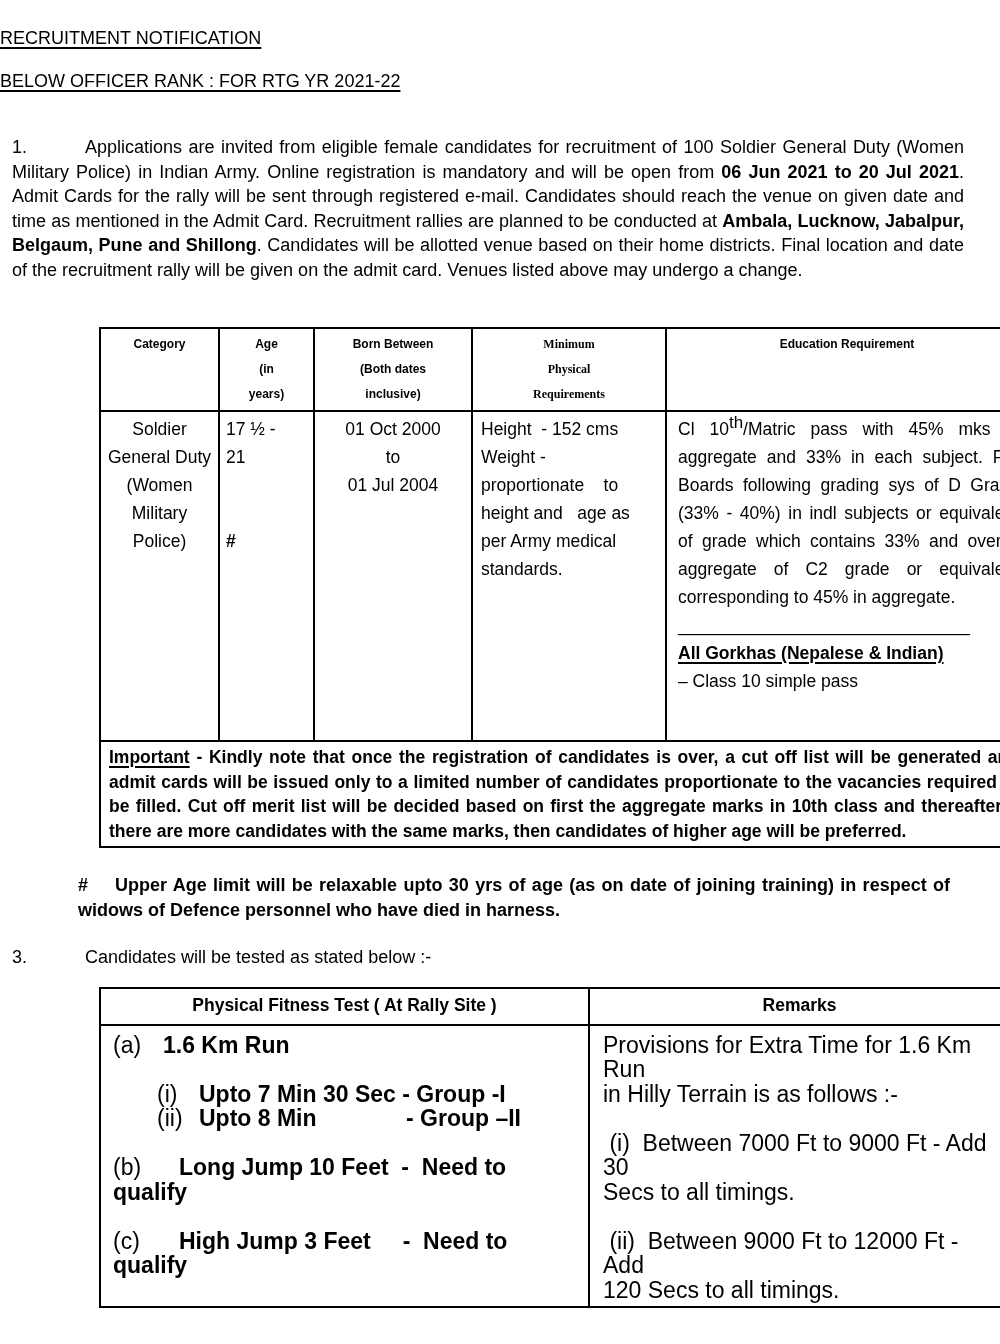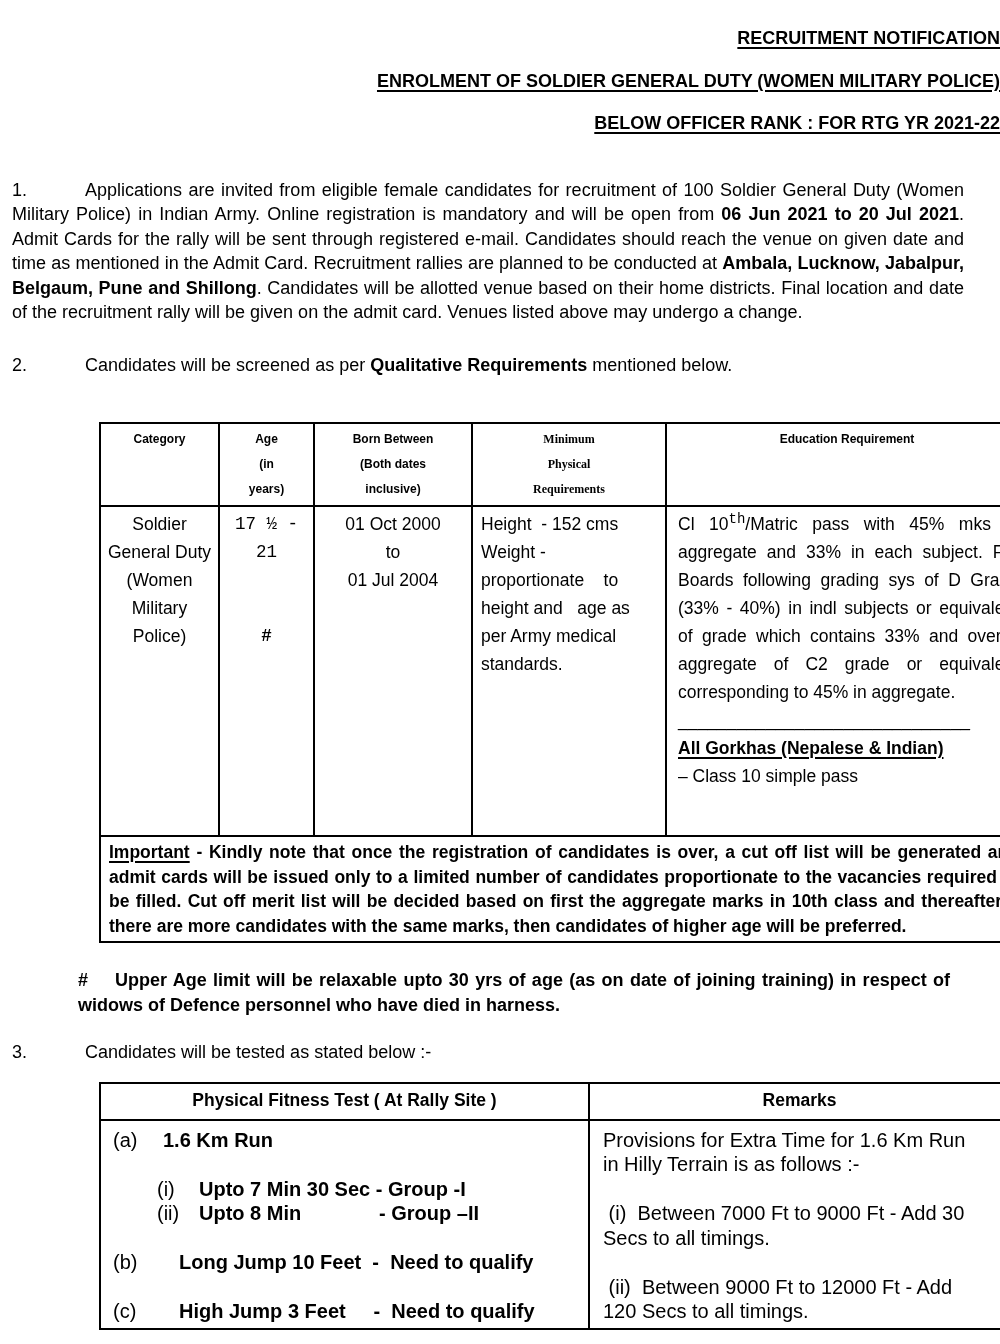--- a/index.html
+++ b/index.html
@@ -6,21 +6,21 @@
   body{
     width:1000px;height:1344px;overflow:hidden;
     font-family:"Liberation Sans","DejaVu Sans",sans-serif;
     font-size:18px;line-height:24.5px;color:#000;
   }
   .u{text-decoration:underline;text-underline-offset:3px;text-decoration-thickness:2px;}
   .b{font-weight:bold;}
   .pre{white-space:pre-wrap;}
   .preline{white-space:pre-line;}
 
-  .title{text-align:right;font-weight:bold;font-size:18px;}
+  .title{text-align:left;font-weight:normal;font-size:18px;}
   .t1{margin-top:26px;}
   .t2{margin-top:18px;}
   .t3{margin-top:18px;}
 
   .para{margin:0 36px 0 12px;text-align:justify;}
   .para1{margin-top:42px;}
   .para2{margin-top:28px;text-align:left;}
   .para3{margin-top:23px;text-align:left;}
   .num{display:inline-block;width:73px;font-weight:normal;}
 
@@ -31,39 +31,39 @@
   .qr th{font-size:12px;line-height:25px;padding:3px 2px;text-align:center;vertical-align:top;font-weight:bold;}
   .qr-head{height:76px;}
   .qr-body{height:330px;}
   .qr-body td{font-size:17.5px;line-height:28px;padding:3px 6px;}
   .col-cat{width:113px;}
   .col-age{width:89px;}
   .col-born{width:152px;}
   .col-phys{width:188px;font-family:Liberation Serif, serif;}
   .col-edu{width:356px;}
   .td-cat{text-align:center;}
-  .td-age{text-align:center;font-family:Liberation Mono, monospace;}
+  .td-age{text-align:left;}
   .td-born{text-align:center;}
   .td-phys{padding-left:8px !important;}
   .td-edu{padding-left:11px !important;padding-right:8px !important;}
   .edu-p1{margin:0;text-align:justify;}
   .edu-line{line-height:28px;}
   .hash{margin-top:56px;font-weight:bold;}
-  sup{font-size:14px;line-height:0;vertical-align:super;font-family:Liberation Mono, monospace;}
+  sup{font-size:17px;line-height:0;vertical-align:super;}
 
   .qr-imp td{font-size:17.5px;line-height:24.5px;padding:3px 8px;font-weight:bold;text-align:justify;}
 
   .hash-note{margin:25px 50px 0 78px;font-weight:bold;text-align:justify;}
   .hnum{display:inline-block;width:37px;}
 
   .pft{margin:17px 0 0 99px;width:898px;}
   .pft th{font-size:17.5px;line-height:25px;padding:4px 2px;text-align:center;font-weight:bold;}
   .pft-head{height:37px;}
   .pft-body{height:199px;}
-  .pft-body td{font-size:20px;line-height:24.5px;}
+  .pft-body td{font-size:23px;line-height:24.5px;}
   .col-test{width:483px;}
   .col-rem{width:415px;}
   .td-test{padding:7px 6px 4px 4px;}
   .td-rem{padding:7px 8px 4px 13px;}
   .pft-line{white-space:pre-wrap;}
   .pft-line .pfx{display:inline-block;white-space:normal;}
   .ln-a{padding-left:8px;}
   .ln-a .pfx{width:50px;}
   .ln-i{padding-left:52px;margin-top:24.5px;}
   .ln-i .pfx{width:42px;}
@@ -75,26 +75,24 @@
   .ln-c .pfx{width:66px;}
   .rem-p{margin:0;}
   .rem-gap{margin-top:24.5px;}
 </style>
 </head>
 <body>
 
 <div class="doc">
 
   <div class="title t1"><span class="u">RECRUITMENT NOTIFICATION</span></div>
-  <div class="title t2"><span class="u">ENROLMENT OF SOLDIER GENERAL DUTY (WOMEN MILITARY POLICE)</span></div>
   <div class="title t3"><span class="u">BELOW OFFICER RANK : FOR RTG YR 2021-22</span></div>
 
   <p class="para para1"><span class="num">1.</span><span>Applications are invited from eligible female candidates for recruitment of 100 Soldier General Duty (Women Military Police)  in Indian Army.  Online registration is mandatory and will be open from </span><span class="b">06 Jun 2021 to 20 Jul 2021</span><span>. Admit Cards for the rally will be sent through registered e-mail.  Candidates should reach the venue on given date and time as mentioned in the Admit Card.  Recruitment rallies are planned to be conducted at </span><span class="b">Ambala, Lucknow, Jabalpur, Belgaum, Pune  and Shillong</span><span>. Candidates will be allotted venue based on their home districts.  Final location and date of the recruitment rally will be given on the admit card. Venues listed above may undergo a change.</span></p>
 
-  <p class="para para2"><span class="num">2.</span><span>Candidates will be screened as per </span><span class="b">Qualitative Requirements</span><span> mentioned below.</span></p>
 
   <table class="qr">
     <tbody>
         <tr class="qr-head">
       <th class="col-cat preline">Category</th>
       <th class="col-age preline">Age
 (in
 years)</th>
       <th class="col-born preline">Born Between
 (Both dates

